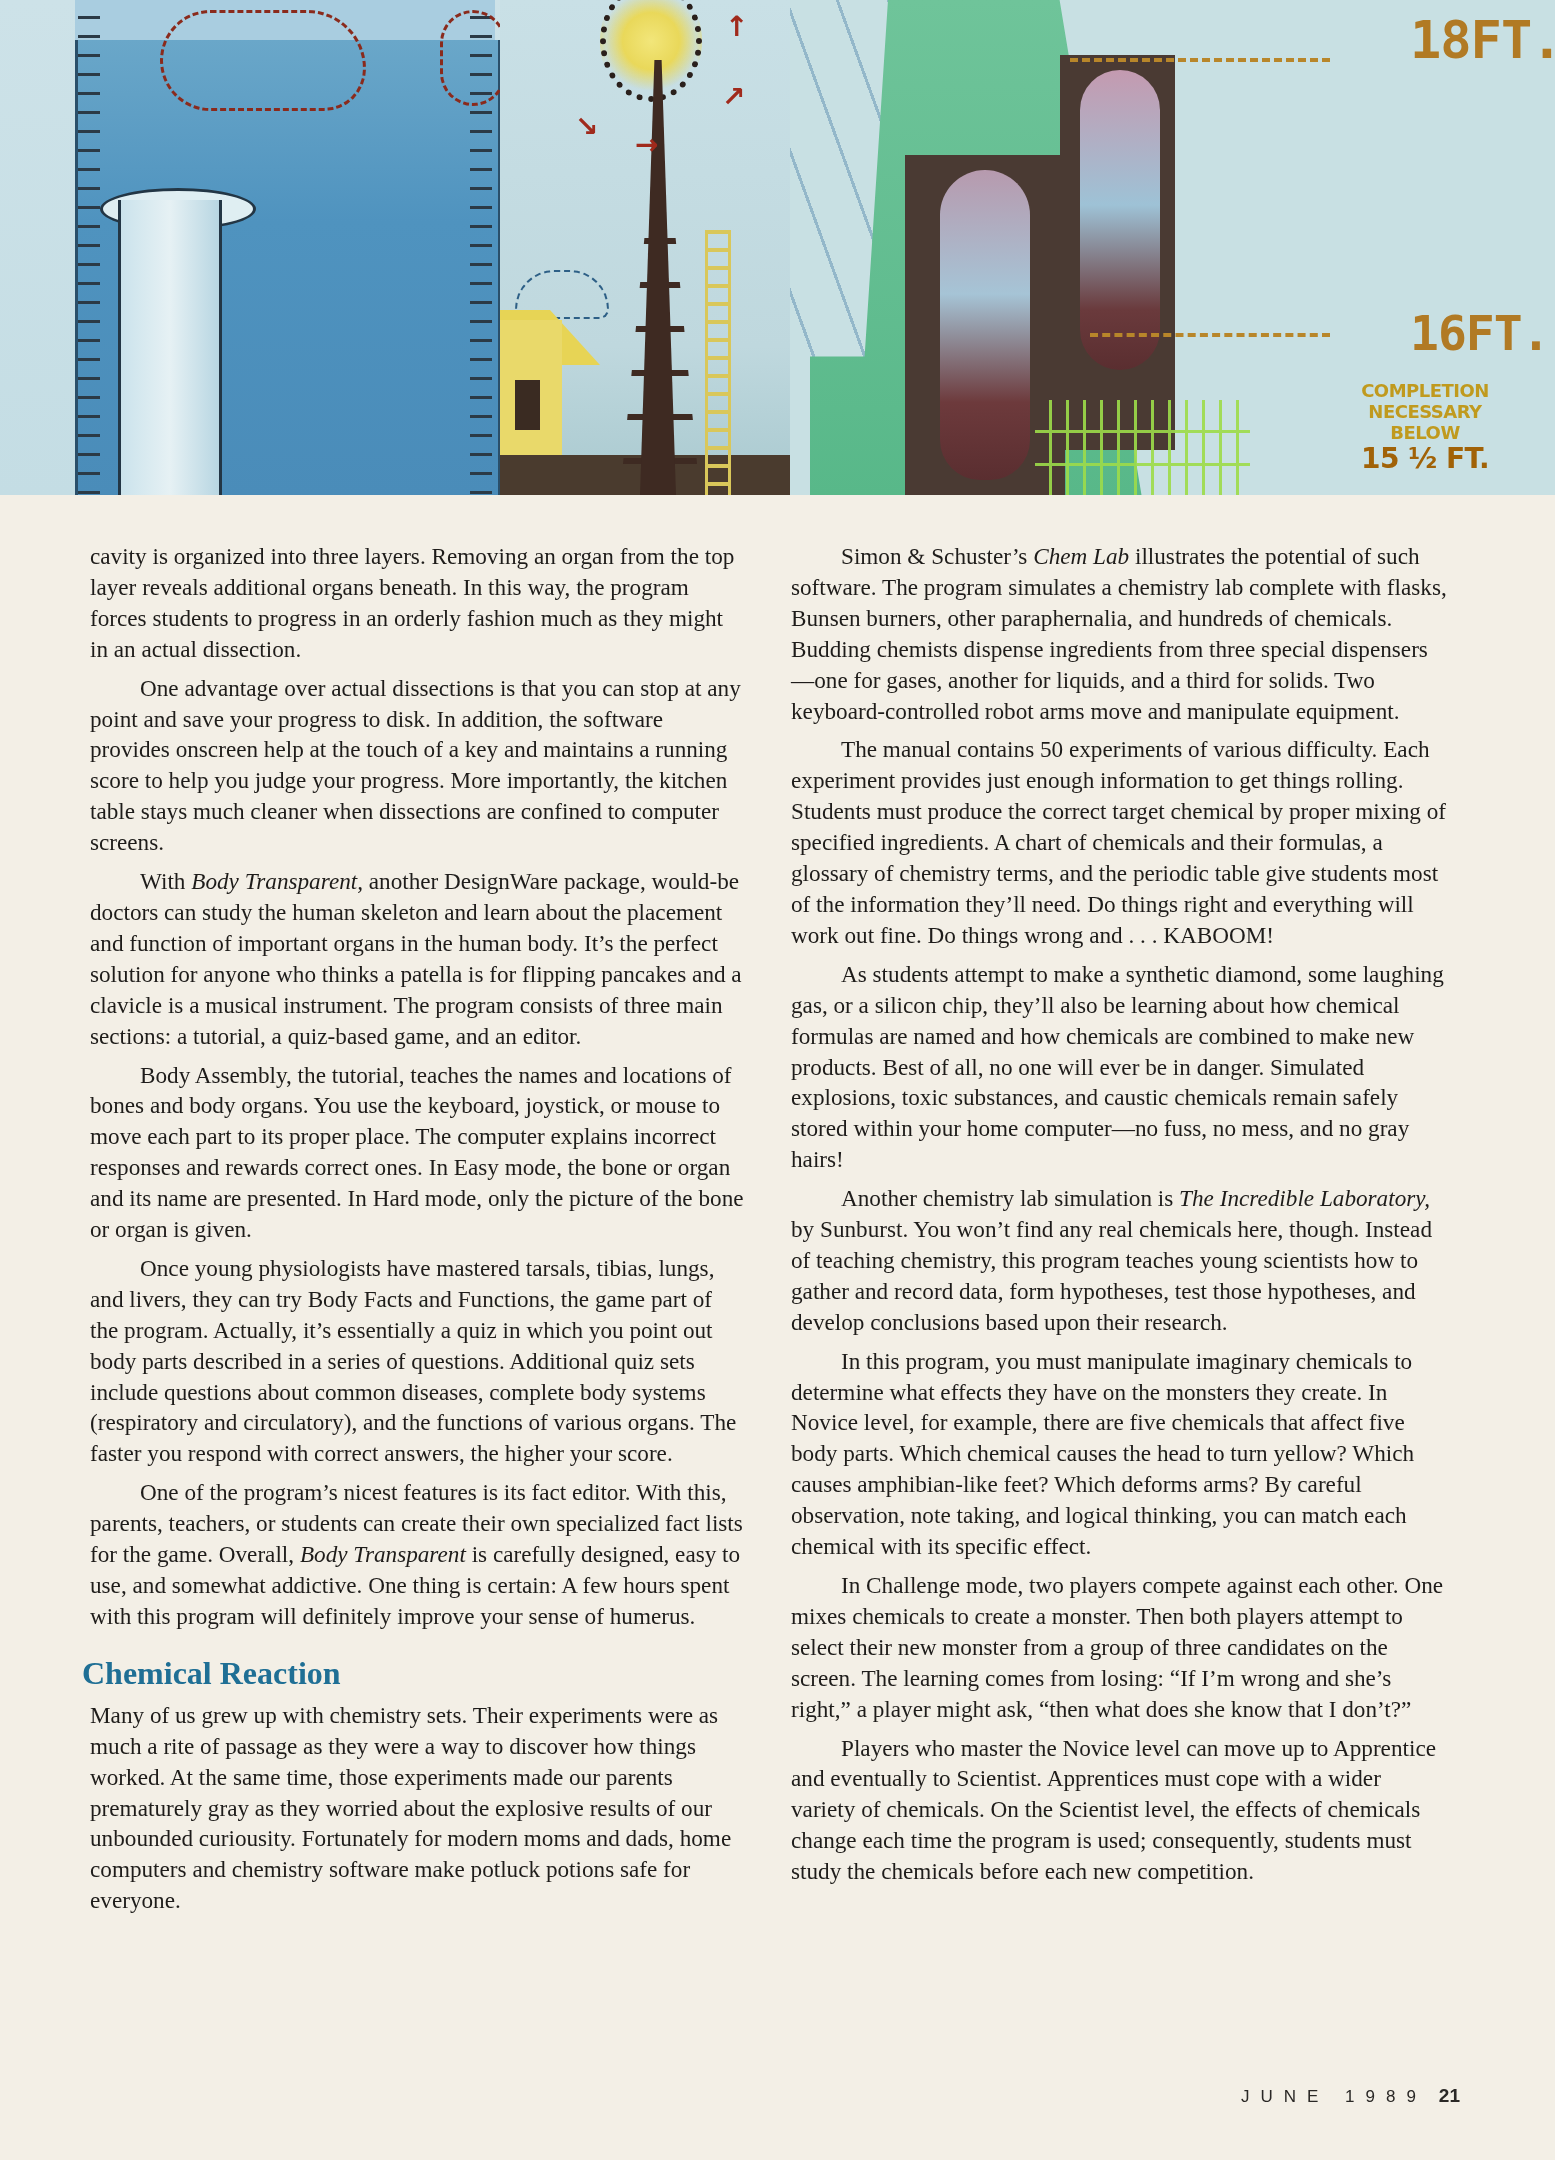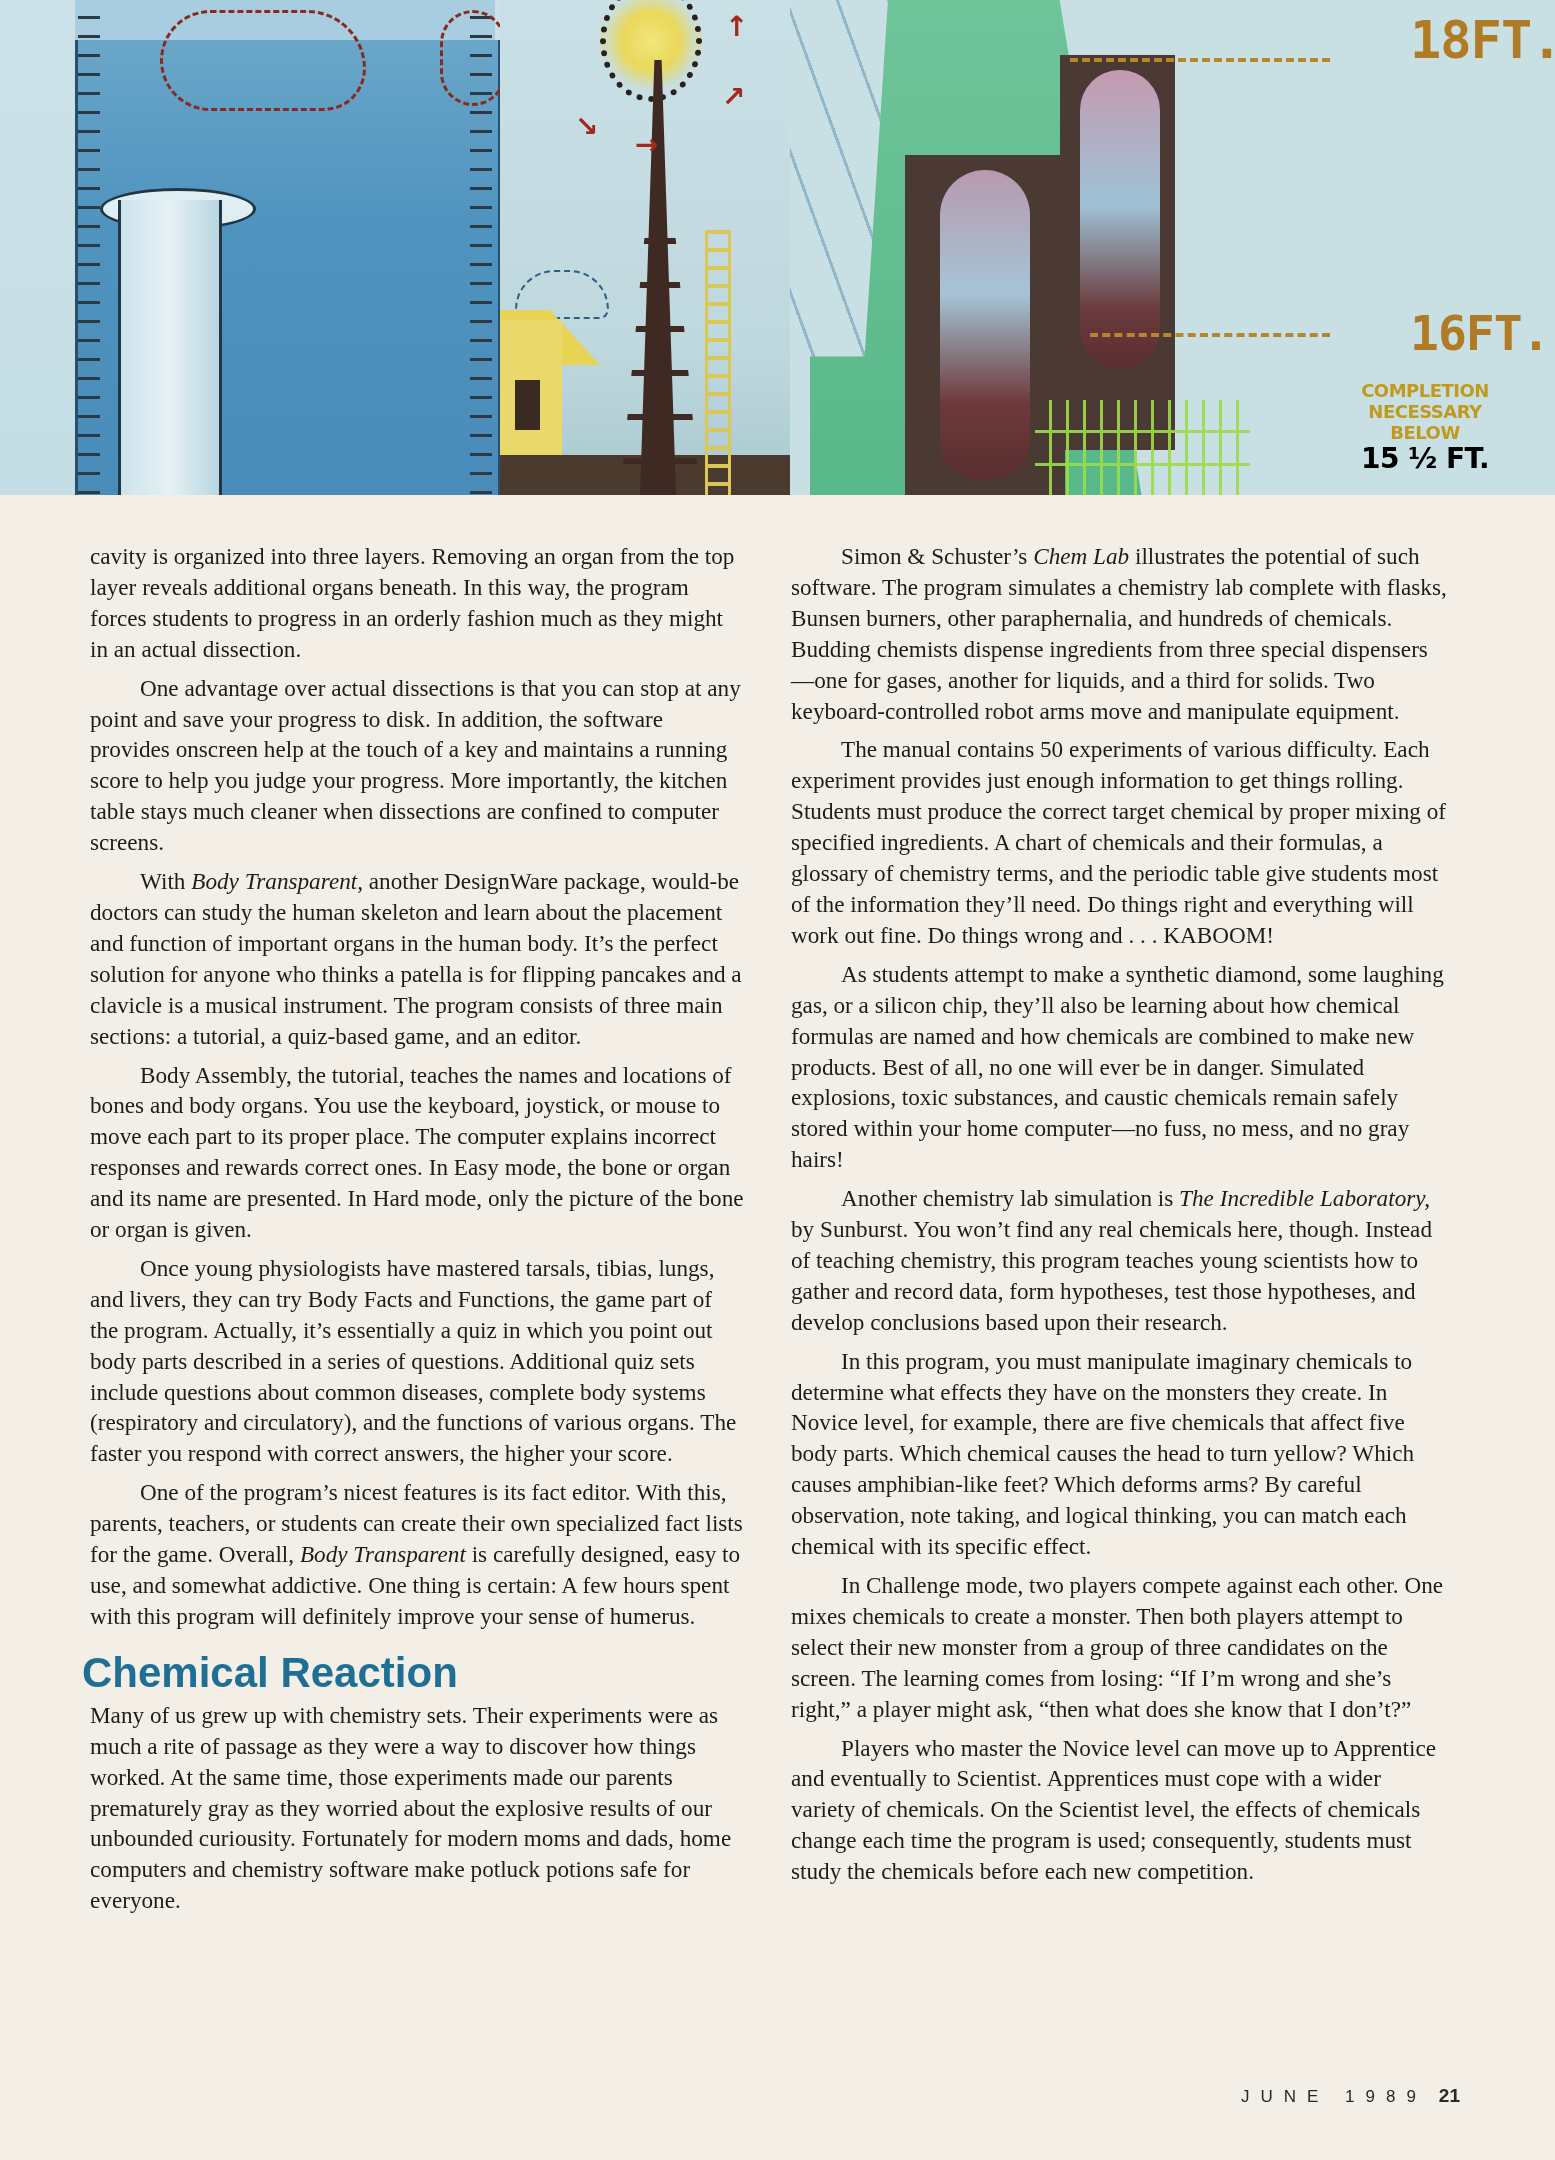--- a/index.html
+++ b/index.html
@@ -122,36 +122,36 @@
   }
   .height-label {
     position: absolute; color: #b17a24; font-family: "DejaVu Sans Mono", monospace; font-weight: bold;
     letter-spacing: -1px;
   }
   .note-label {
     position: absolute; left: 550px; top: 380px; width: 170px; text-align: center;
     color: #c09a1e; font-family: "DejaVu Sans", sans-serif; font-weight: bold;
     font-size: 18px; line-height: 21px; text-transform: uppercase; letter-spacing: -0.5px;
   }
-  .note-label .big { font-size: 28px; line-height: 32px; color: #000000; }
+  .note-label .big { font-size: 28px; line-height: 32px; color: #a16207; }
 
   
   .col {
     position: absolute; top: 533px; width: 672px;
     font-size: 23.2px; line-height: 30.9px;
     text-align: left;
   }
   .col-left { left: 82px; }
   .col-right { left: 783px; width: 674px; }
   .col p { margin: 8px; text-indent: 50px; }
   .col p.noindent { text-indent: 0; }
   .col em { font-style: italic; }
   .section-heading {
-    margin: 23px 0 9px 0; font-size: 42px; line-height: 36px; font-weight: bold;
-    color: #1f6f95; font-family: Liberation Sans, sans-serif;
+    margin: 23px 0 9px 0; font-size: 32px; line-height: 36px; font-weight: bold;
+    color: #1f6f95; font-family: Liberation Serif, serif;
   }
 
   .footer {
     position: absolute; top: 2085px; left: 1170px; width: 290px; text-align: right;
     font-family: "Liberation Sans", "DejaVu Sans", sans-serif; font-size: 17px; color: #2a2826;
   }
   .footer .date { letter-spacing: 11px; }
   .footer .pagenum { font-weight: bold; font-size: 19px; margin-left: 12px; letter-spacing: 0; }
 </style>
 </head>

